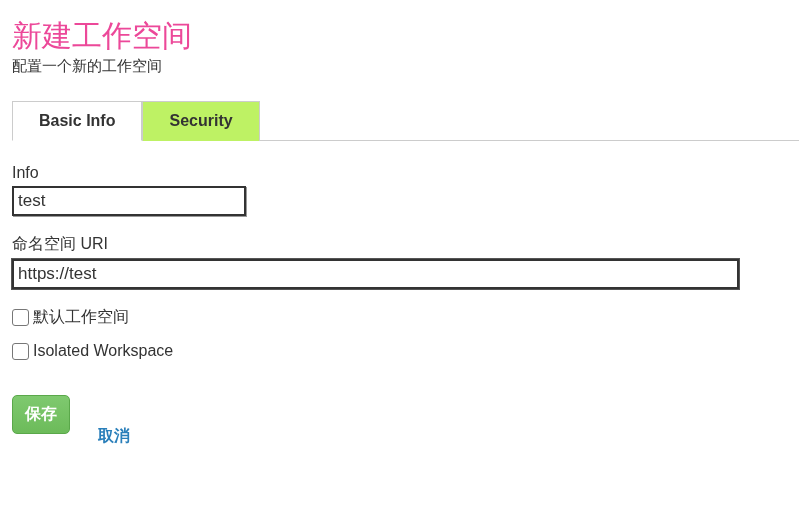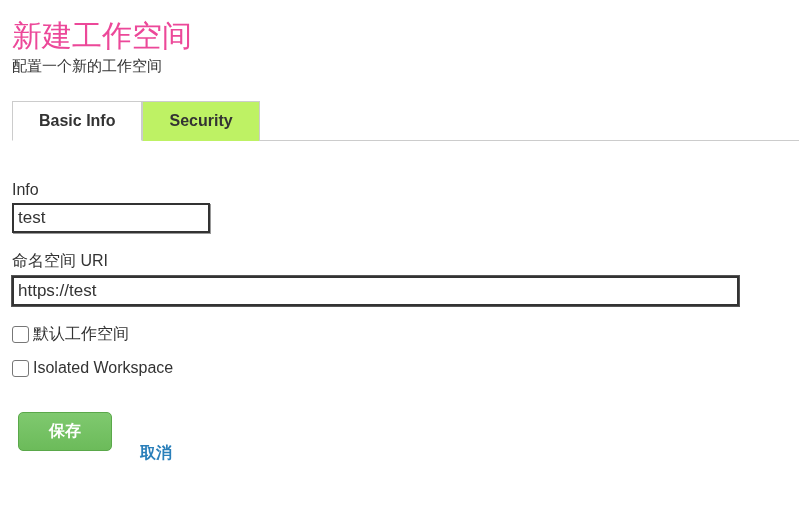--- a/index.html
+++ b/index.html
@@ -22,21 +22,21 @@
       margin-top: 4px;
     }
     .page-subtitle {
       font-size: 15px;
       color: #333;
       margin-bottom: 24px;
     }
     .tabs {
       display: flex;
       border-bottom: 1px solid #ccc;
-      margin-bottom: 40px;
+      margin-bottom: 23px;
     }
     .tab {
       padding: 10px 26px;
       font-size: 16px;
       font-weight: 700;
       color: #333;
       cursor: pointer;
       border: 1px solid #ccc;
       border-bottom: none;
       background: #bef264;
@@ -57,21 +57,21 @@
       margin-bottom: 4px;
     }
     .text-input {
       font-size: 17px;
       padding: 3px 4px;
       border: 2px solid #333;
       font-family: inherit;
       color: #333;
     }
     .text-input.narrow {
-      width: 198px;
+      width: 234px;
       box-shadow: 1px 1px 0 #999;
     }
     .text-input.wide {
       width: 727px;
       box-shadow: 0 0 0 1px #555;
     }
     .help-text {
       font-size: 15px;
       color: #333;
       margin-top: 3px;
@@ -101,24 +101,23 @@
       gap: 28px;
       margin-top: 22px;
     }
     .btn-primary {
       background: linear-gradient(#7fc96f, #6cbb5a);
       border: 1px solid #5aa84a;
       border-radius: 5px;
       color: #fff;
       font-size: 16px;
       font-weight: 700;
-      padding: 8px 30px;
+      padding: 8px 12px;
       cursor: pointer;
       font-family: Liberation Sans, sans-serif;
-      margin-left: 6px;
     }
     .btn-link {
       background: none;
       border: none;
       color: #2a7fba;
       font-size: 16px;
       font-weight: 700;
       cursor: pointer;
       font-family: inherit;
       margin-top: 44px;

